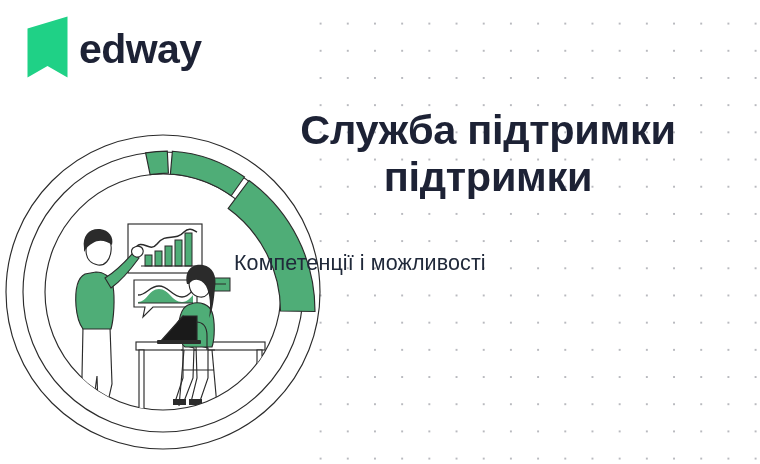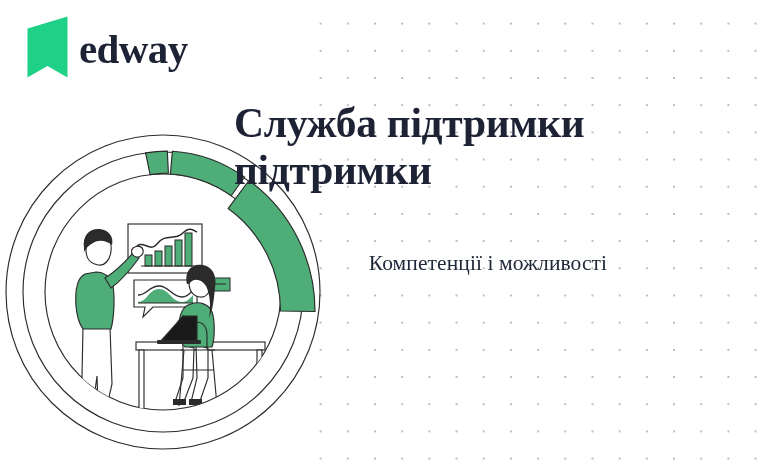--- a/index.html
+++ b/index.html
@@ -7,21 +7,20 @@
   body {
     font-family:"Liberation Sans", sans-serif;
     background:#ffffff;
     position:relative;
     overflow:hidden;
   }
   #stage {
     position:absolute; inset:0;
     width:760px; height:464px;
     background:#ffffff;
-    font-family:Liberation Serif, serif;
   }
 
   
   .dot-grid {
     position:absolute;
     left:303px; top:0px;
     width:457px; height:464px;
     background-image:radial-gradient(#b9babf 1.1px, transparent 1.2px);
     background-size:27.2px 27.2px;
     background-position:4px 10px;
@@ -41,39 +40,39 @@
     font-weight:bold;
     letter-spacing:-0.6px;
     color:#1d2235;
     line-height:1;
     position:relative; top:2px;
   }
 
   
   .headline {
     position:absolute;
-    right:18px; top:100px;
+    right:18px; top:106px;
     width:508px;
-    text-align:left;
+    text-align:center;
     z-index:5;
   }
   .headline-line {
     display:block;
     font-size:41.5px;
     font-weight:bold;
     color:#1d2235;
     line-height:1.14;
     letter-spacing:-0.3px;
     white-space:nowrap;
   }
   .subtitle {
     position:absolute;
     right:18px; top:251px;
     width:508px;
-    text-align:center;
+    text-align:left;
     font-size:21.5px;
     font-weight:400;
     color:#20293a;
     letter-spacing:0.1px;
     z-index:5;
     white-space:nowrap;
   }
 
   
   .illustration {

